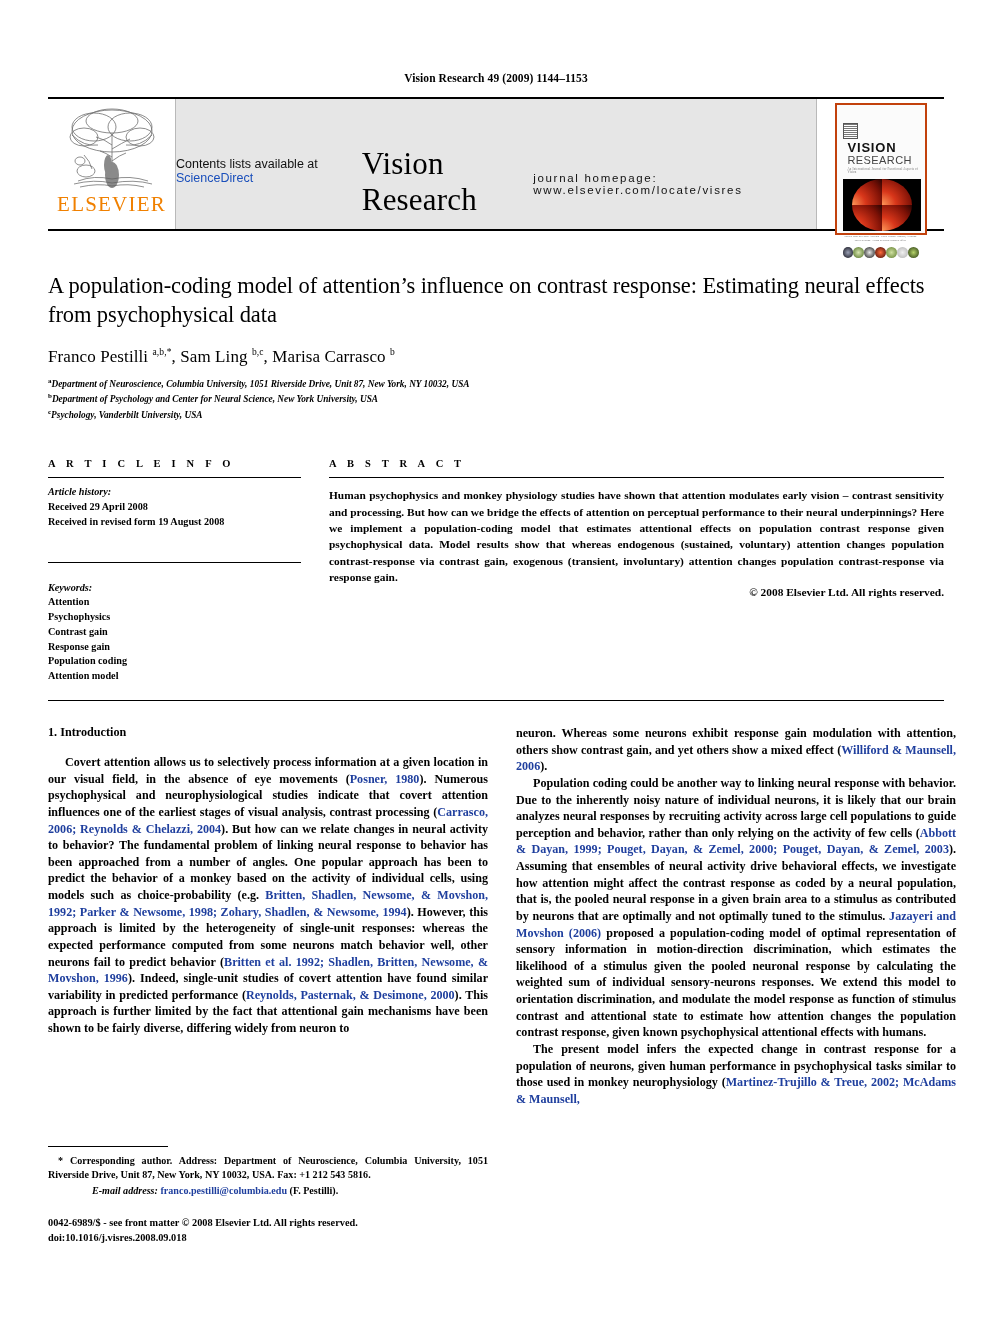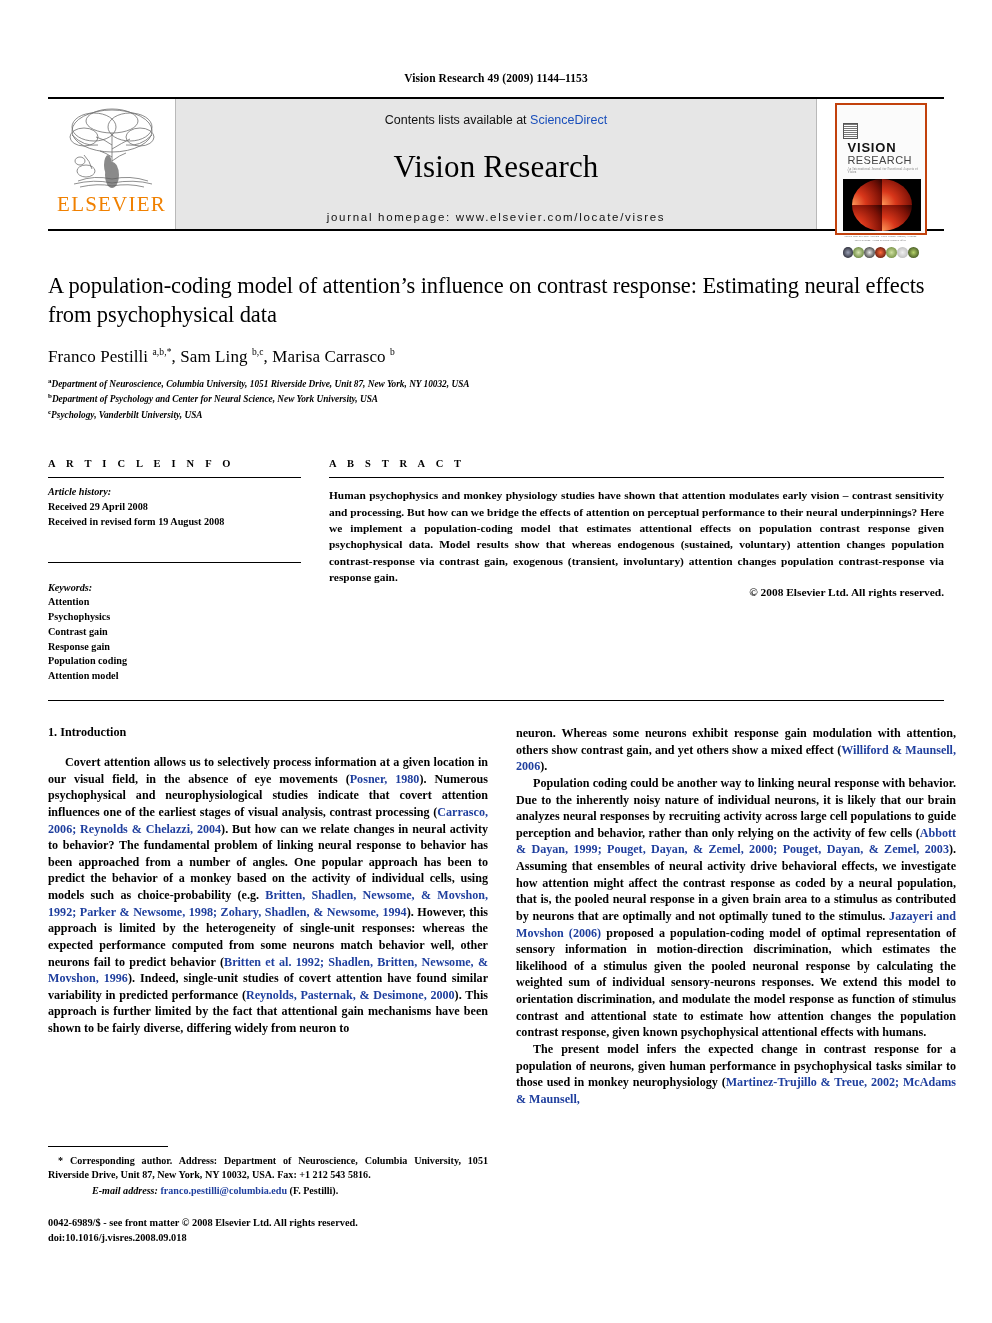--- a/index.html
+++ b/index.html
@@ -59,21 +59,20 @@
     letter-spacing: 1.2px;
     font-weight: normal;
     margin-top: 1px;
   }
   .mast-center {
     flex: 1 1 auto;
     background: #e6e6e6;
     border-left: 1px solid #b9b9b9;
     border-right: 1px solid #b9b9b9;
     display: flex;
-    flex-direction: column;
     align-items: center;
     justify-content: flex-start;
     padding-top: 14px;
     box-sizing: border-box;
   }
   .contents-line {
     font-family: "Liberation Sans", sans-serif;
     font-size: 12.5px;
     color: #111;
   }

